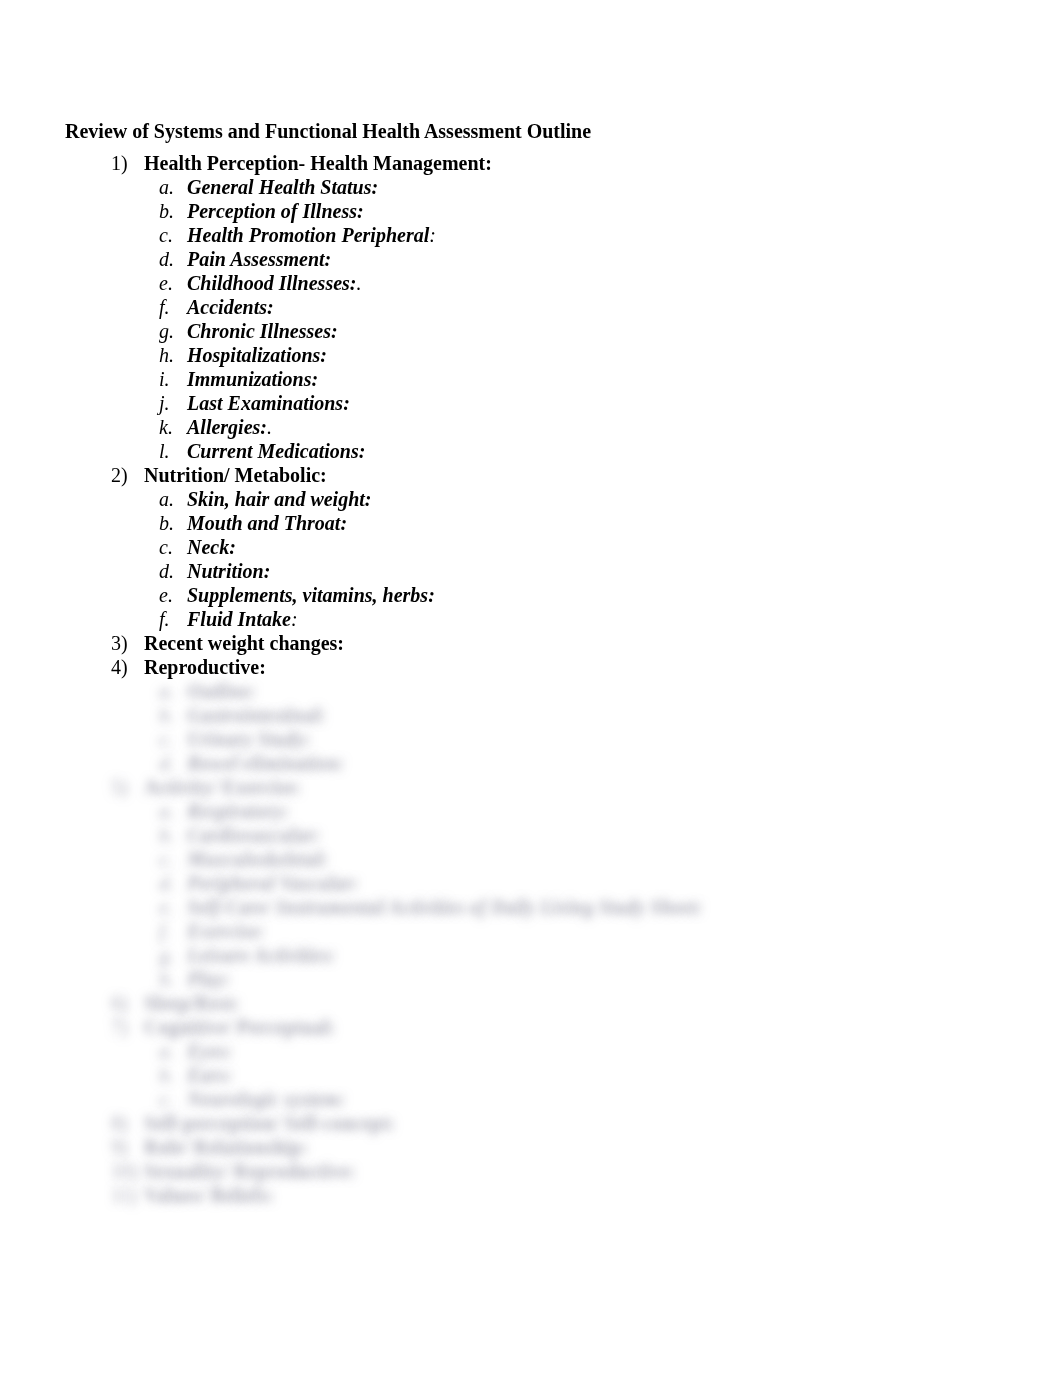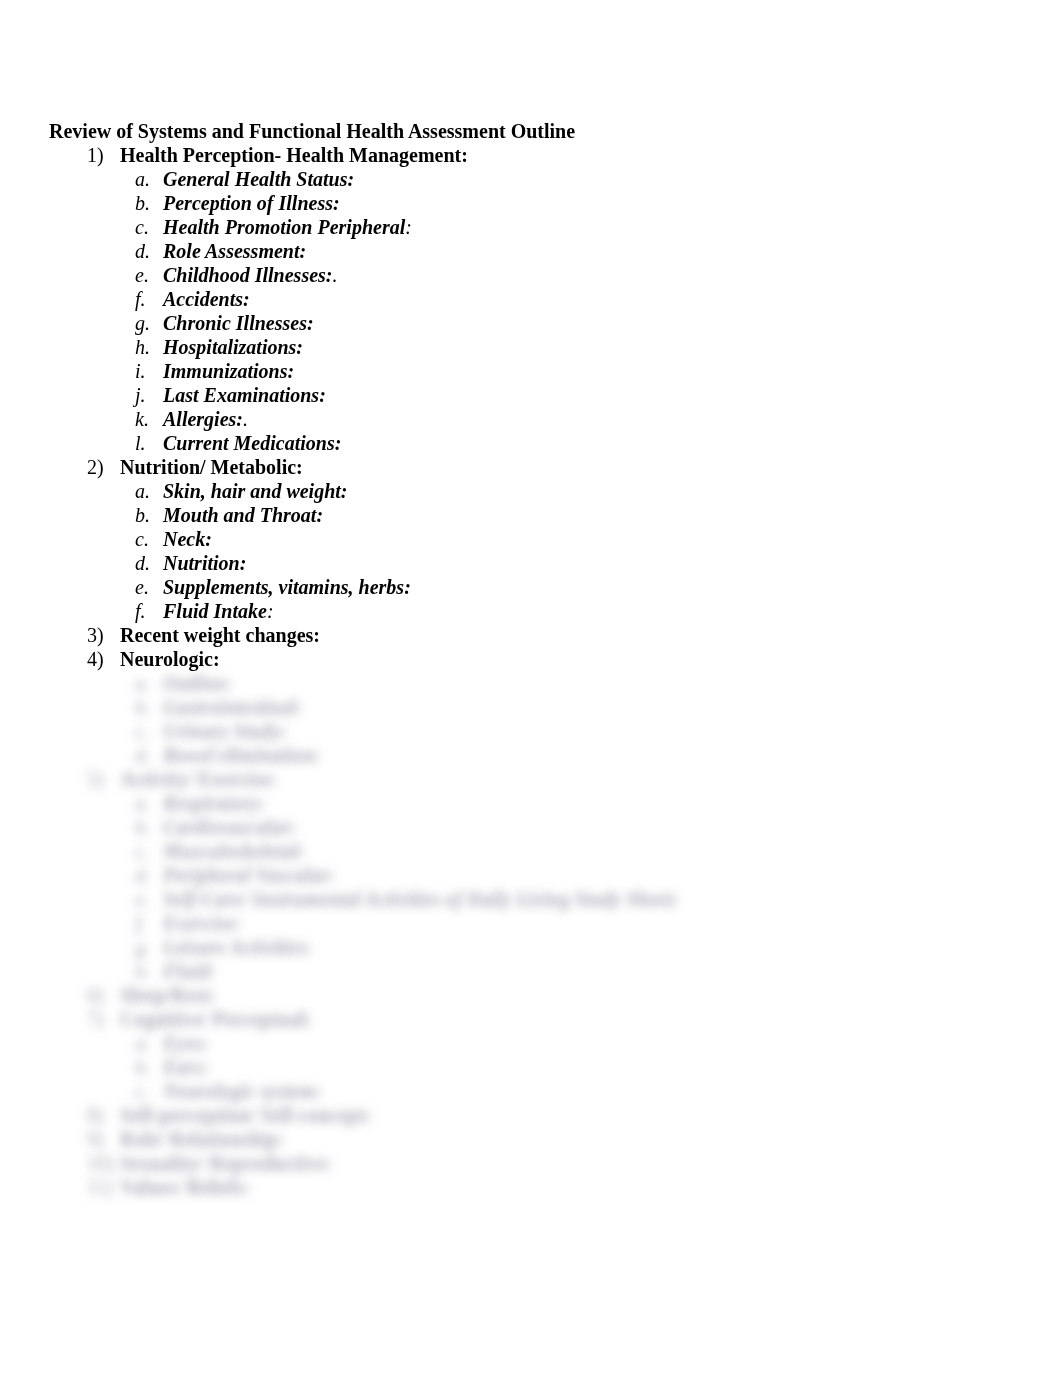--- a/index.html
+++ b/index.html
@@ -9,27 +9,27 @@
     }
     .page {
       width: 1062px;
       height: 1377px;
       position: relative;
       font-family: "Times New Roman", Times, serif;
       font-size: 20px;
       line-height: 1.2;
       color: #000;
       box-sizing: border-box;
-      padding: 119px 115px 50px 49px;
+      padding: 119px 115px 50px 65px;
     }
     .title {
       font-weight: bold;
     }
     ol.level1 {
-      margin: 0;
+      margin: 8px;
       padding-left: 38px;
       list-style: none;
       counter-reset: l1;
     }
     ol.level1 > li {
       counter-increment: l1;
     }
     ol.level1 > li::before {
       content: counter(l1) ")";
       display: inline-block;
@@ -68,21 +68,21 @@
   <div class="title">Review of Systems and Functional Health Assessment Outline</div>
 
   <ol class="level1">
 
     <li>
       <span class="item-row"><span class="bold">Health Perception- Health Management:</span></span>
       <ol class="level2">
         <li><span class="item-row"><span class="bold">General Health Status:</span></span></li>
         <li><span class="item-row"><span class="bold">Perception of Illness:</span></span></li>
         <li><span class="item-row"><span class="bold">Health Promotion Peripheral</span><span>:</span></span></li>
-        <li><span class="item-row"><span class="bold">Role Assessment:</span></span></li>
+        <li><span class="item-row"><span class="bold">Pain Assessment:</span></span></li>
         <li><span class="item-row"><span class="bold">Childhood Illnesses:</span><span>.</span></span></li>
         <li><span class="item-row"><span class="bold">Accidents:</span></span></li>
         <li><span class="item-row"><span class="bold">Chronic Illnesses:</span></span></li>
         <li><span class="item-row"><span class="bold">Hospitalizations:</span></span></li>
         <li><span class="item-row"><span class="bold">Immunizations:</span></span></li>
         <li><span class="item-row"><span class="bold">Last Examinations:</span></span></li>
         <li><span class="item-row"><span class="bold">Allergies:</span><span>.</span></span></li>
         <li><span class="item-row"><span class="bold">Current Medications:</span></span></li>
       </ol>
     </li>
@@ -97,40 +97,40 @@
         <li><span class="item-row"><span class="bold">Supplements, vitamins, herbs:</span></span></li>
         <li><span class="item-row"><span class="bold">Fluid Intake</span><span>:</span></span></li>
       </ol>
     </li>
 
     <li>
       <span class="item-row"><span class="bold">Recent weight changes:</span></span>
     </li>
 
     <li>
-      <span class="item-row"><span class="bold">Neurologic:</span></span>
+      <span class="item-row"><span class="bold">Reproductive:</span></span>
       <ol class="level2 obscured">
         <li><span class="item-row"><span class="bold">Outline:</span></span></li>
         <li><span class="item-row"><span class="bold">Gastrointestinal:</span></span></li>
         <li><span class="item-row"><span class="bold">Urinary Study:</span></span></li>
         <li><span class="item-row"><span class="bold">Bowel elimination:</span></span></li>
       </ol>
     </li>
 
     <li class="obscured">
       <span class="item-row"><span class="bold">Activity/ Exercise:</span></span>
       <ol class="level2">
         <li><span class="item-row"><span class="bold">Respiratory:</span></span></li>
         <li><span class="item-row"><span class="bold">Cardiovascular:</span></span></li>
         <li><span class="item-row"><span class="bold">Musculoskeletal:</span></span></li>
         <li><span class="item-row"><span class="bold">Peripheral Vascular:</span></span></li>
         <li><span class="item-row"><span class="bold">Self-Care/ Instrumental Activities of Daily Living Study Sheet:</span></span></li>
         <li><span class="item-row"><span class="bold">Exercise:</span></span></li>
         <li><span class="item-row"><span class="bold">Leisure Activities:</span></span></li>
-        <li><span class="item-row"><span class="bold">Fluid:</span></span></li>
+        <li><span class="item-row"><span class="bold">Play:</span></span></li>
       </ol>
     </li>
 
     <li class="obscured">
       <span class="item-row"><span class="bold">Sleep/Rest:</span></span>
     </li>
 
     <li class="obscured">
       <span class="item-row"><span class="bold">Cognitive/ Perceptual:</span></span>
       <ol class="level2">

